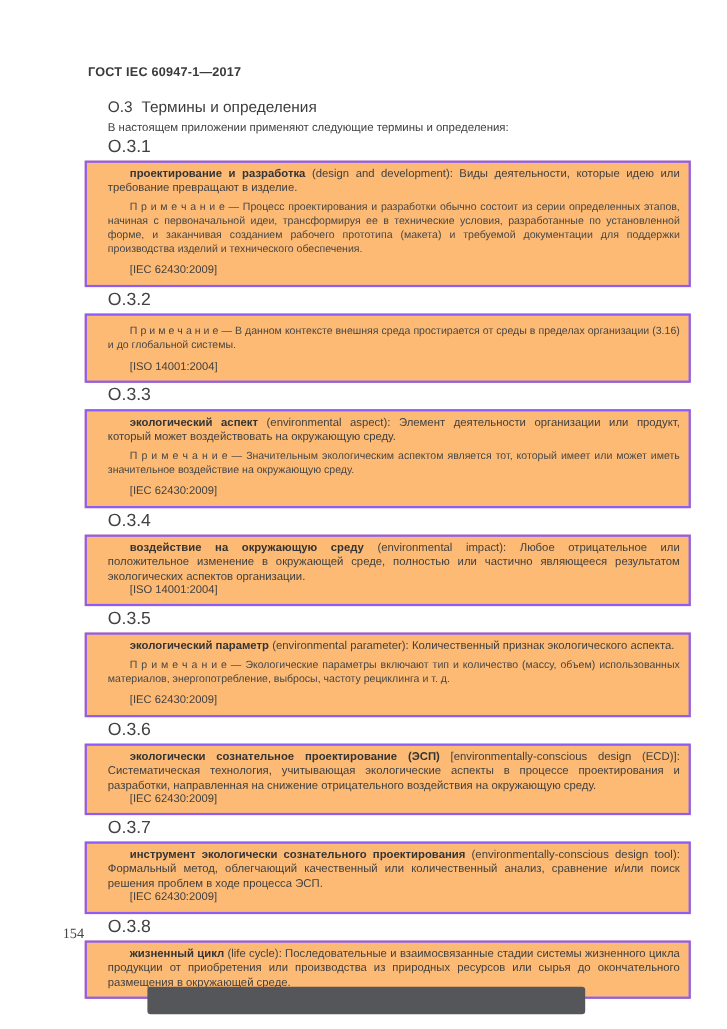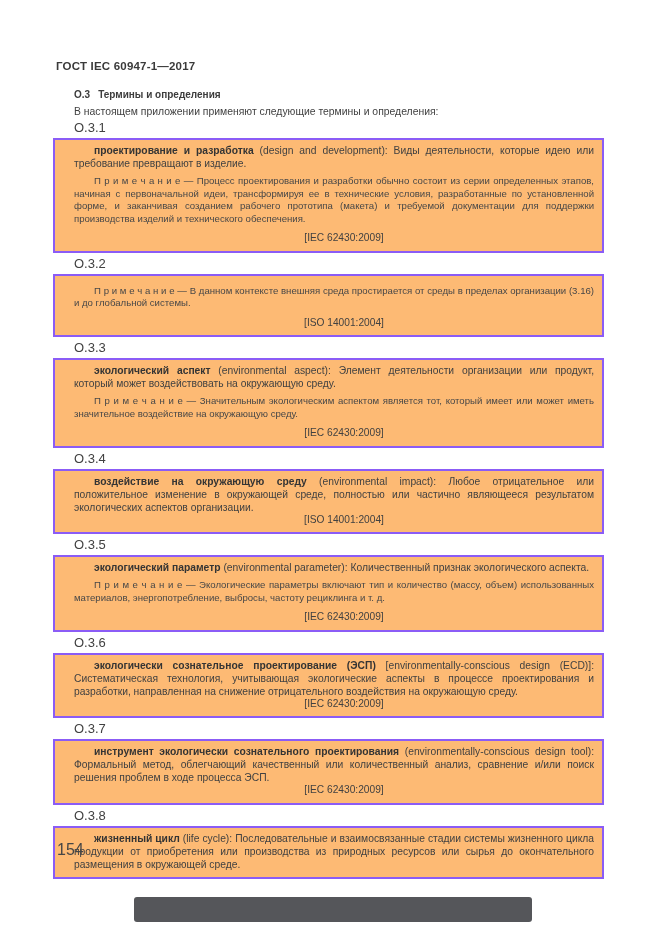--- a/index.html
+++ b/index.html
@@ -7,45 +7,45 @@
     position: relative;
     width: 661px;
     height: 935px;
     background: #ffffff;
     font-family: "Liberation Sans", "DejaVu Sans", sans-serif;
     color: #414141;
     overflow: hidden;
   }
   .inner {
     position: absolute;
-    left: 53px;
+    left: 77px;
     top: 60px;
     width: 551px;
   }
   .doc-header {
     font-weight: bold;
     font-size: 11.5px;
     color: #3a3a3a;
     letter-spacing: 0.2px;
     margin: 0 0 0 3px;
   }
   .sec-title {
     margin: 17px 0 6px 21px;
-    font-weight: bold;
-    font-size: 10px;
+    font-weight: normal;
+    font-size: 14px;
     color: #3c3c3c;
   }
   .sec-title .num { margin-right: 8px; }
   .intro {
     margin: 0 0 2px 21px;
     font-size: 10.4px;
   }
   .label {
     margin: 3px 0 3px 21px;
-    font-size: 13px;
+    font-size: 16px;
   }
   .term-box {
     border: 2px solid #8b5cf6;
     padding: 4px 8px 6px 19px;
     background: #fdba74;
   }
   .def {
     margin: 0;
     text-indent: 20px;
     text-align: justify;
@@ -59,29 +59,29 @@
     text-align: justify;
     font-size: 9.6px;
     line-height: 12.5px;
     color: #474747;
   }
   .source {
     margin: 7px 0 0 0;
     text-indent: 20px;
     font-size: 10.2px;
     line-height: 12.5px;
-    text-align: center;
   }
   .source.tight { margin-top: 0; }
   .page-number {
     position: absolute;
     left: 57px;
     top: 841px;
-    font-size: 16px;
+    font-size: 13px;
     color: #464646;
+    font-family: Liberation Serif, serif;
   }
   .bottom-bar {
     position: absolute;
     left: 134px;
     top: 897px;
     width: 398px;
     height: 25px;
     background: #55565a;
     border-radius: 3px;
   }

